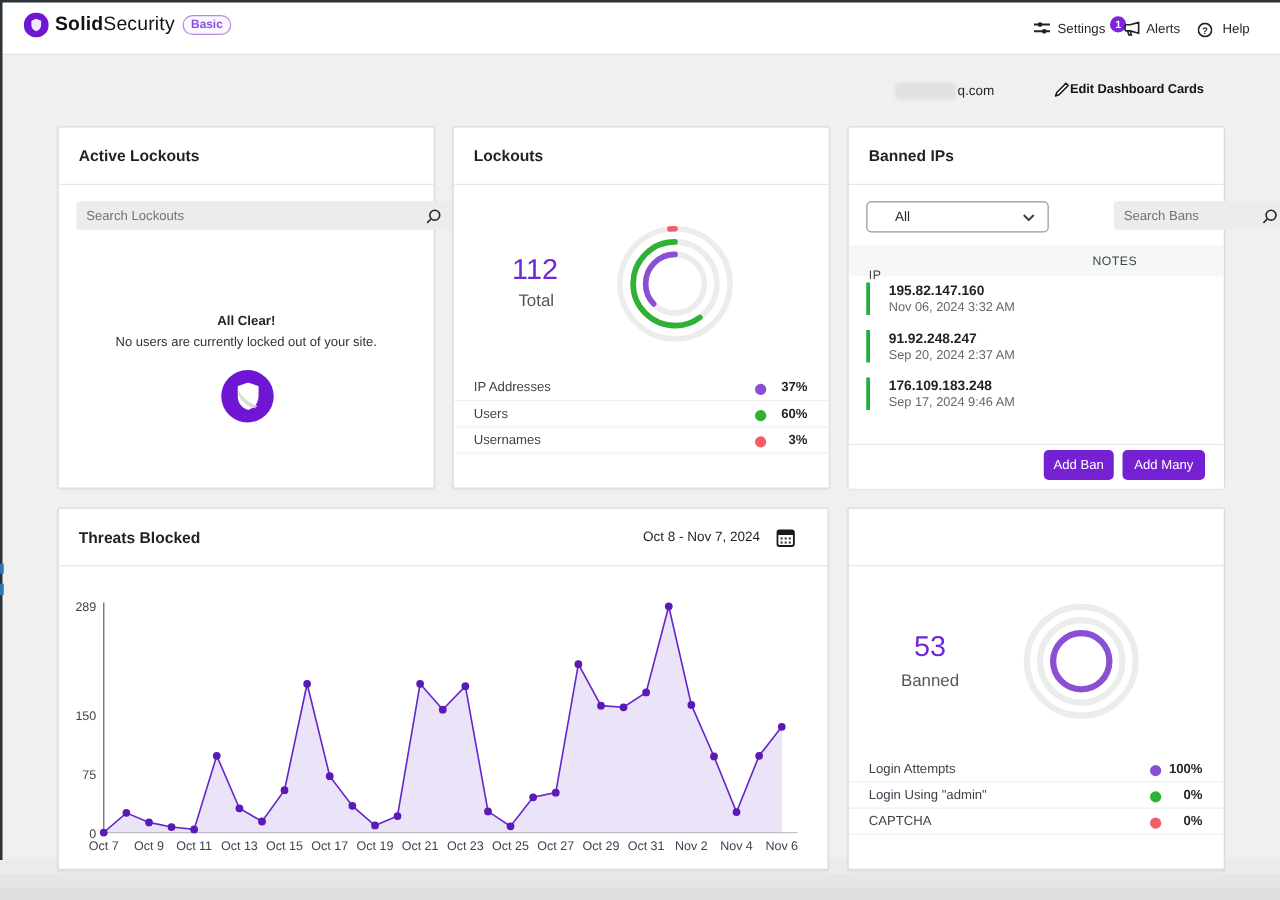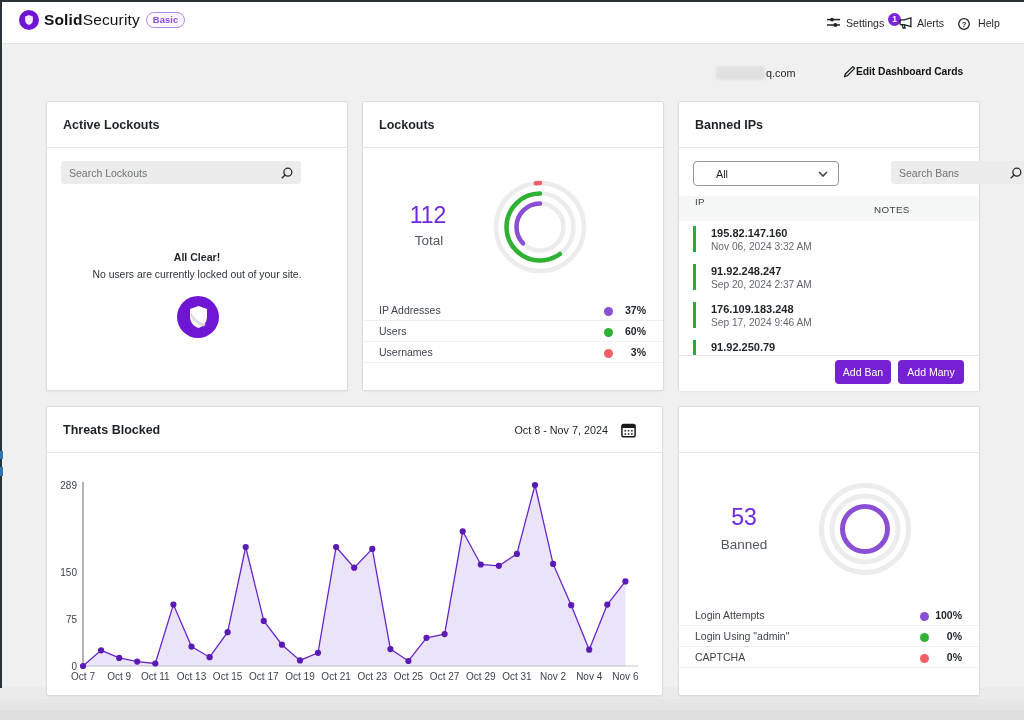--- a/index.html
+++ b/index.html
@@ -31,21 +31,21 @@
 .cdivider { position:absolute; left:0; top:45px; width:100%; height:1px; background:#e7e7e8; }
 
 #card1 { left:46px; top:101px; width:302px; height:290px; }
 #card2 { left:362px; top:101px; width:302px; height:290px; }
 #card3 { left:678px; top:101px; width:302px; height:290px; }
 #card4 { left:46px; top:406px; width:617px; height:290px; }
 #card5 { left:678px; top:406px; width:302px; height:290px; }
 
 .searchbox { position:absolute; background:#ececec; border-radius:3px; height:23px; display:flex; align-items:center; padding:0 8px; color:#6e7377; font-size:10.5px; }
 .searchbox .mag { position:absolute; right:8px; top:6px; }
-#card1 .searchbox { left:14px; top:59px; width:240px; }
+#card1 .searchbox { left:14px; top:59px; width:300px; }
 .allclear { position:absolute; left:0; top:149.5px; width:100%; text-align:center; font-size:10.6px; line-height:11px; font-weight:700; color:#1d2327; }
 .noclear { position:absolute; left:0; top:167px; width:100%; text-align:center; font-size:10.4px; line-height:11px; color:#2c3338; }
 .bigshield { position:absolute; left:130px; top:194px; width:42px; height:42px; background:#6f16d4; border-radius:50%; display:flex; align-items:center; justify-content:center; }
 
 .bignum { position:absolute; font-size:23px; line-height:23px; color:#6d28d9; text-align:center; }
 .bignumsub { position:absolute; font-size:13.5px; line-height:14px; color:#50575e; text-align:center; }
 #card2 .bignum { left:25px; top:102px; width:80px; }
 #card2 .bignumsub { left:26px; top:132px; width:80px; }
 #card5 .bignum { left:25px; top:99px; width:80px; }
 #card5 .bignumsub { left:25px; top:131px; width:80px; }
@@ -59,21 +59,21 @@
 #card5 .legend { top:198px; }
 
 .dotpurple { background:#8a4fd3; }
 .dotgreen { background:#2fb234; }
 .dotred { background:#f25e66; }
 
 
 .selectbox { position:absolute; left:14px; top:59px; width:146px; height:25px; background:#fff; border:1px solid #94979b; border-radius:4px; font-size:10.8px; color:#1d2327; display:flex; align-items:center; padding:0 22px; }
 #card3 .searchbox { left:180px; top:59px; width:139px;margin-left:32px; }
 .thead { position:absolute; left:0; top:94px; width:100%; height:25px; background:#f6f7f7; font-size:9.8px; color:#3c434a; }
-.thead .th1 { position:absolute; left:16px; top:0; letter-spacing:0.4px; }
+.thead .th1 { position:absolute; left:16px; top:19px; letter-spacing:0.4px; }
 .thead .th2 { position:absolute; left:195px; top:8px; letter-spacing:0.4px; }
 .iprows { position:absolute; left:0; top:119px; width:100%; height:134px; overflow:hidden; }
 .iprow { position:relative; height:38px; }
 .iprow .bar { position:absolute; left:14px; top:5px; width:2.5px; height:26px; background:#1fb23a; }
 .iprow .ip { position:absolute; left:32px; top:7px; font-size:11px; line-height:11px; font-weight:700; color:#1d2327; }
 .iprow .date { position:absolute; left:32px; top:20.5px; font-size:10.2px; line-height:10.5px; color:#646970; }
 .cfoot { position:absolute; left:0; top:253px; width:100%; height:36px; border-top:1px solid #e7e7e8; background:#fff; }
 .btn { position:absolute; top:4px; height:24px; background:#7620d3; color:#fff; border-radius:4px; font-size:10.5px; display:flex; align-items:center; justify-content:center; font-weight:400; }
 .btn1 { right:88px; width:56px; }
 .btn2 { right:15px; width:66px; }
@@ -213,24 +213,20 @@
       </div>
     <div class="iprow">
         <span class="bar"></span>
         <span class="ip">91.92.248.247</span>
         <span class="date">Sep 20, 2024 2:37 AM</span>
       </div>
     <div class="iprow">
         <span class="bar"></span>
         <span class="ip">176.109.183.248</span>
         <span class="date">Sep 17, 2024 9:46 AM</span>
-      </div>
-    <div class="iprow">
-        <span class="bar"></span>
-        <span class="ip">91.92.250.79</span>
       </div>
   </div>
   <div class="cfoot">
     <div class="btn btn1">Add Ban</div>
     <div class="btn btn2">Add Many</div>
   </div>
 </div>
 
 <div class="card" id="card4">
   <div class="ctitle">Threats Blocked</div>

